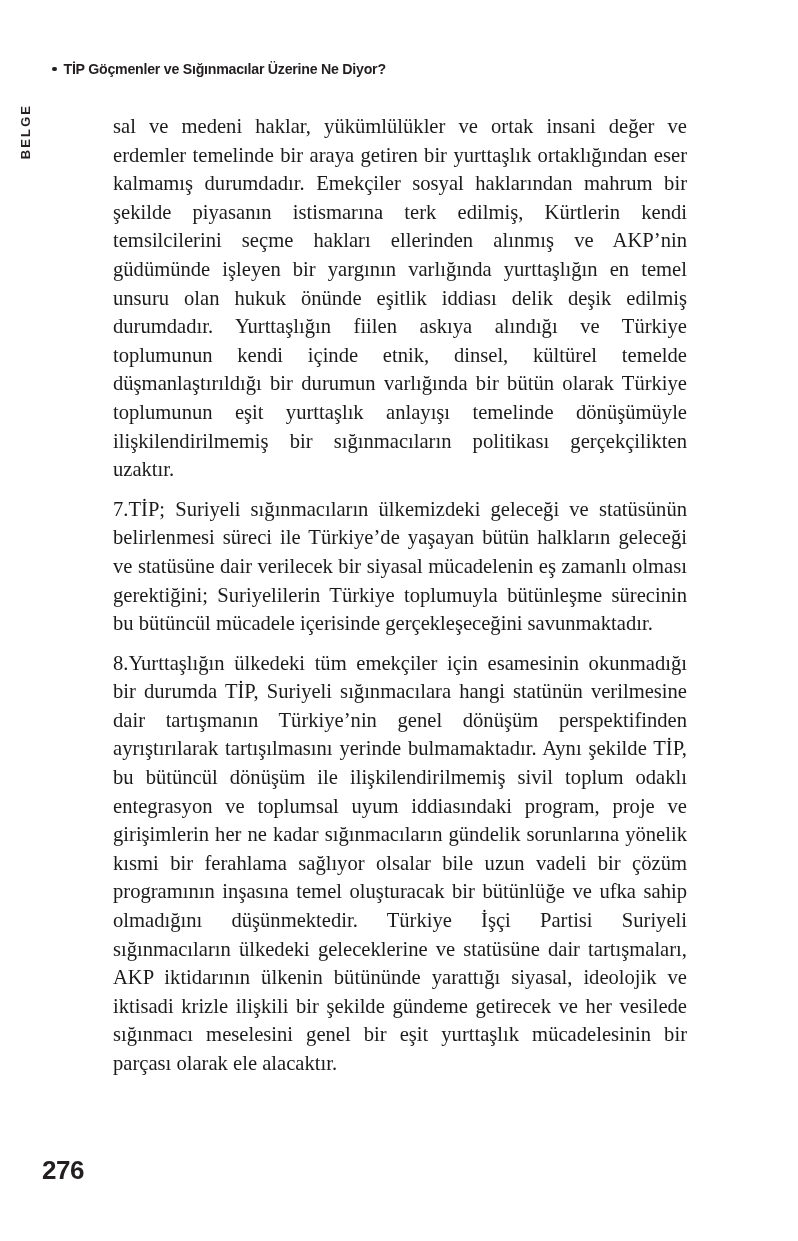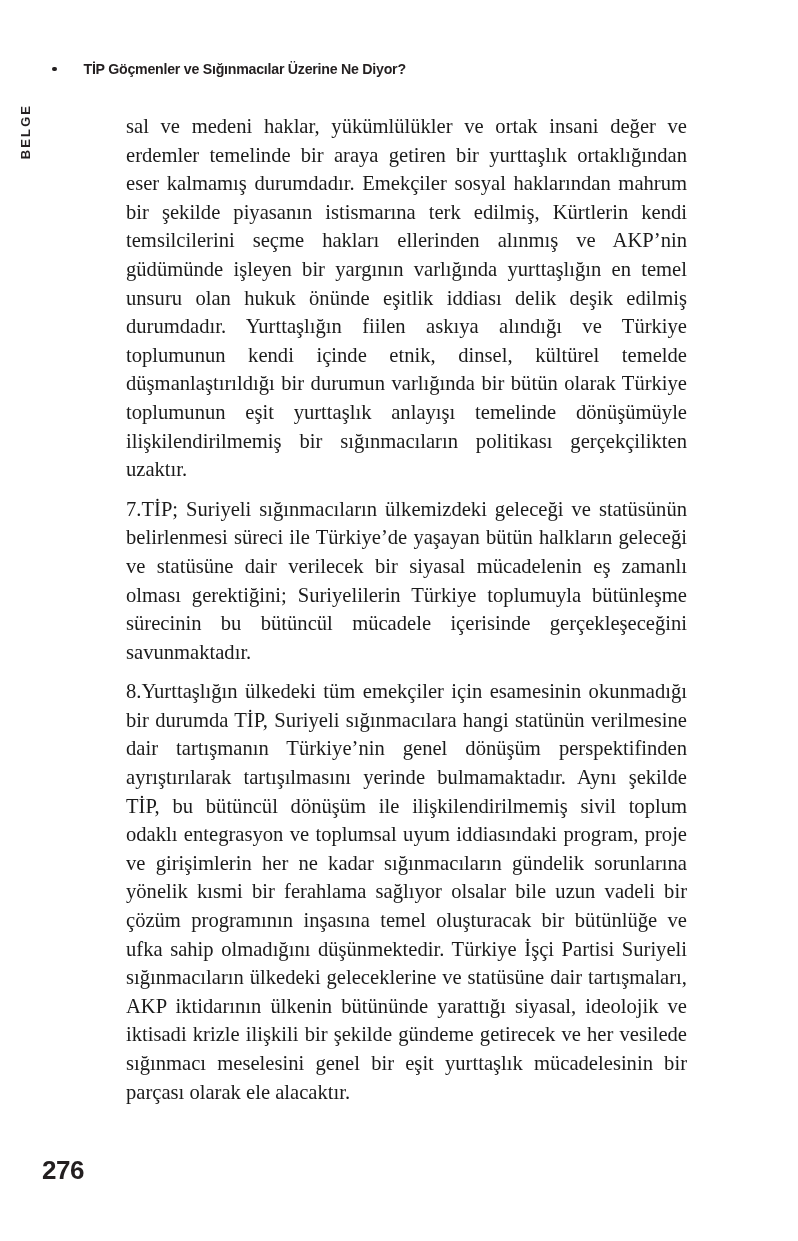--- a/index.html
+++ b/index.html
@@ -24,21 +24,21 @@
   }
 
   
   .running-head {
     position: absolute;
     left: 52px;
     top: 62px;
     width: 660px;
     display: flex;
     align-items: center;
-    gap: 27px;
+    gap: 7px;
     font-family: "Liberation Sans", "DejaVu Sans", sans-serif;
     font-weight: bold;
     font-size: 14.2px;
     letter-spacing: -0.25px;
     color: #231f20;
   }
   .running-head .bullet-dot {
     display: inline-block;
     width: 4.5px;
     height: 4.5px;
@@ -78,21 +78,21 @@
   }
 
   
   .text-column {
     position: absolute;
     left: 111px;
     top: 112px;
     width: 576px;
   }
   .body-par {
-    margin: 0 0 11px 15px;
+    margin: 0 0 11px 2px;
     font-size: 20.6px;
     line-height: 28.6px;
     text-align: justify;
     text-justify: inter-word;
     hyphens: manual;
     -webkit-hyphens: manual;
     color: #1b1b1b;
   }
   .body-par:last-child { margin-bottom: 0; }
 

